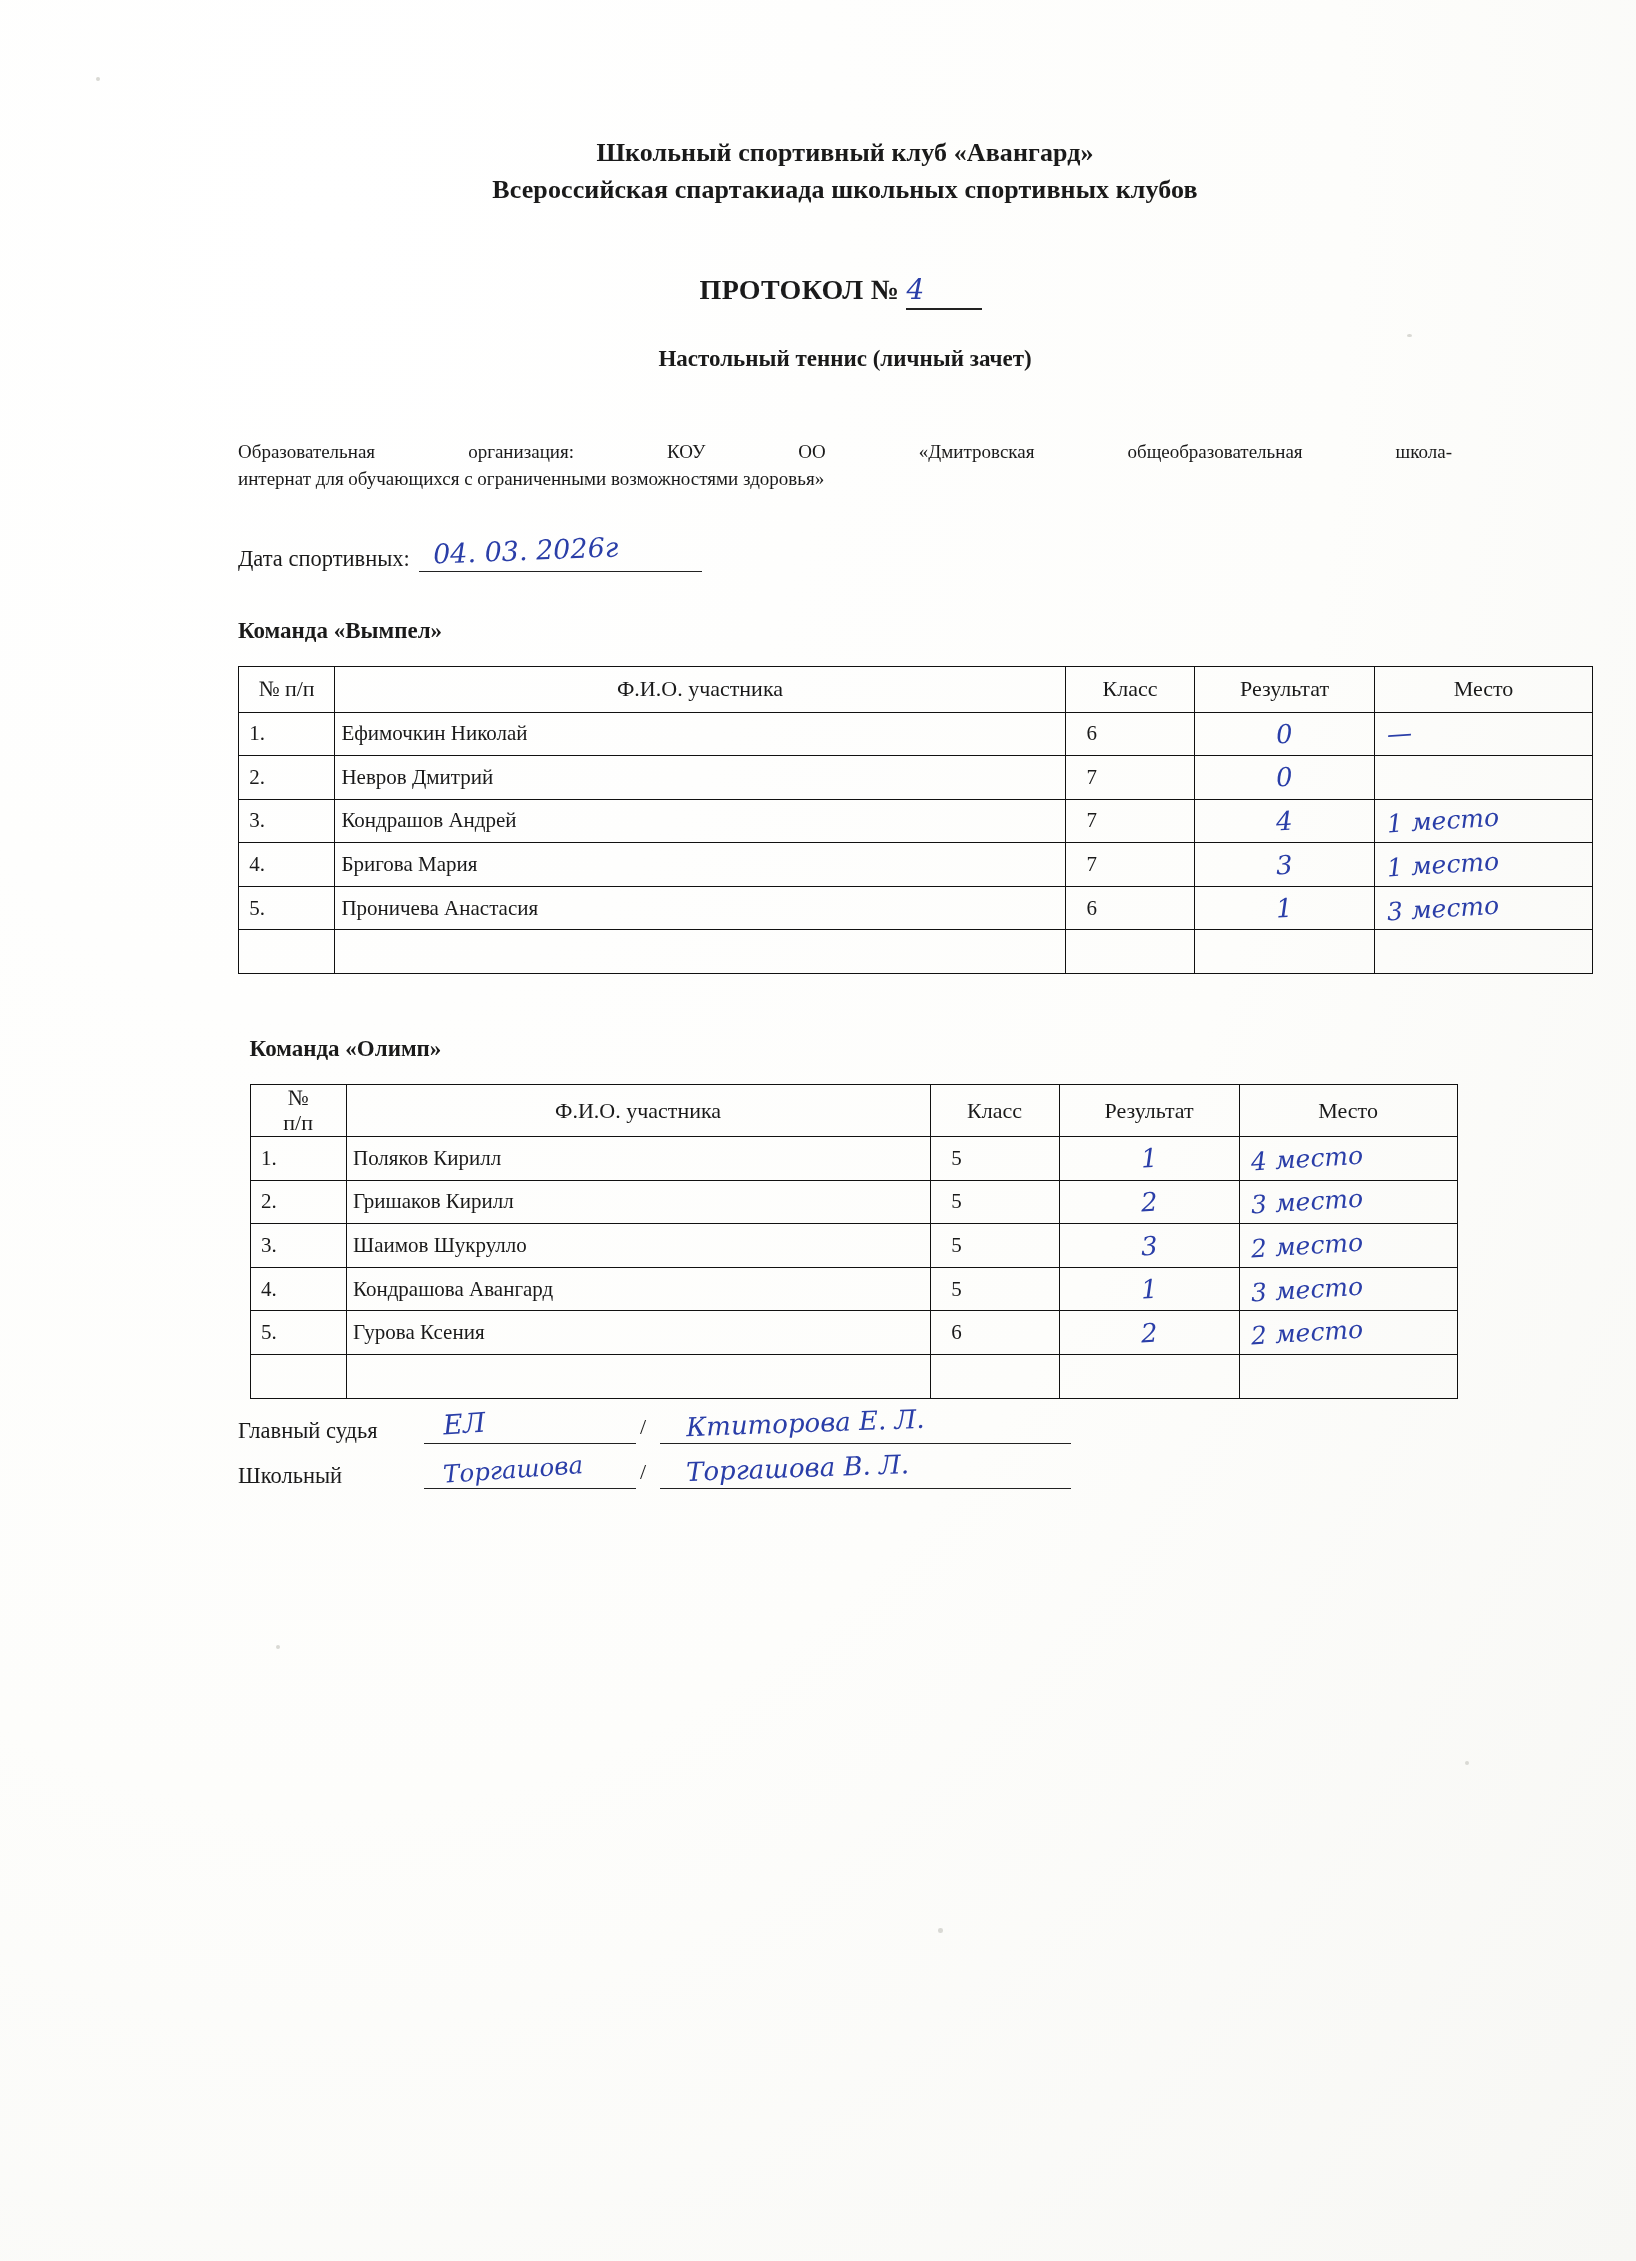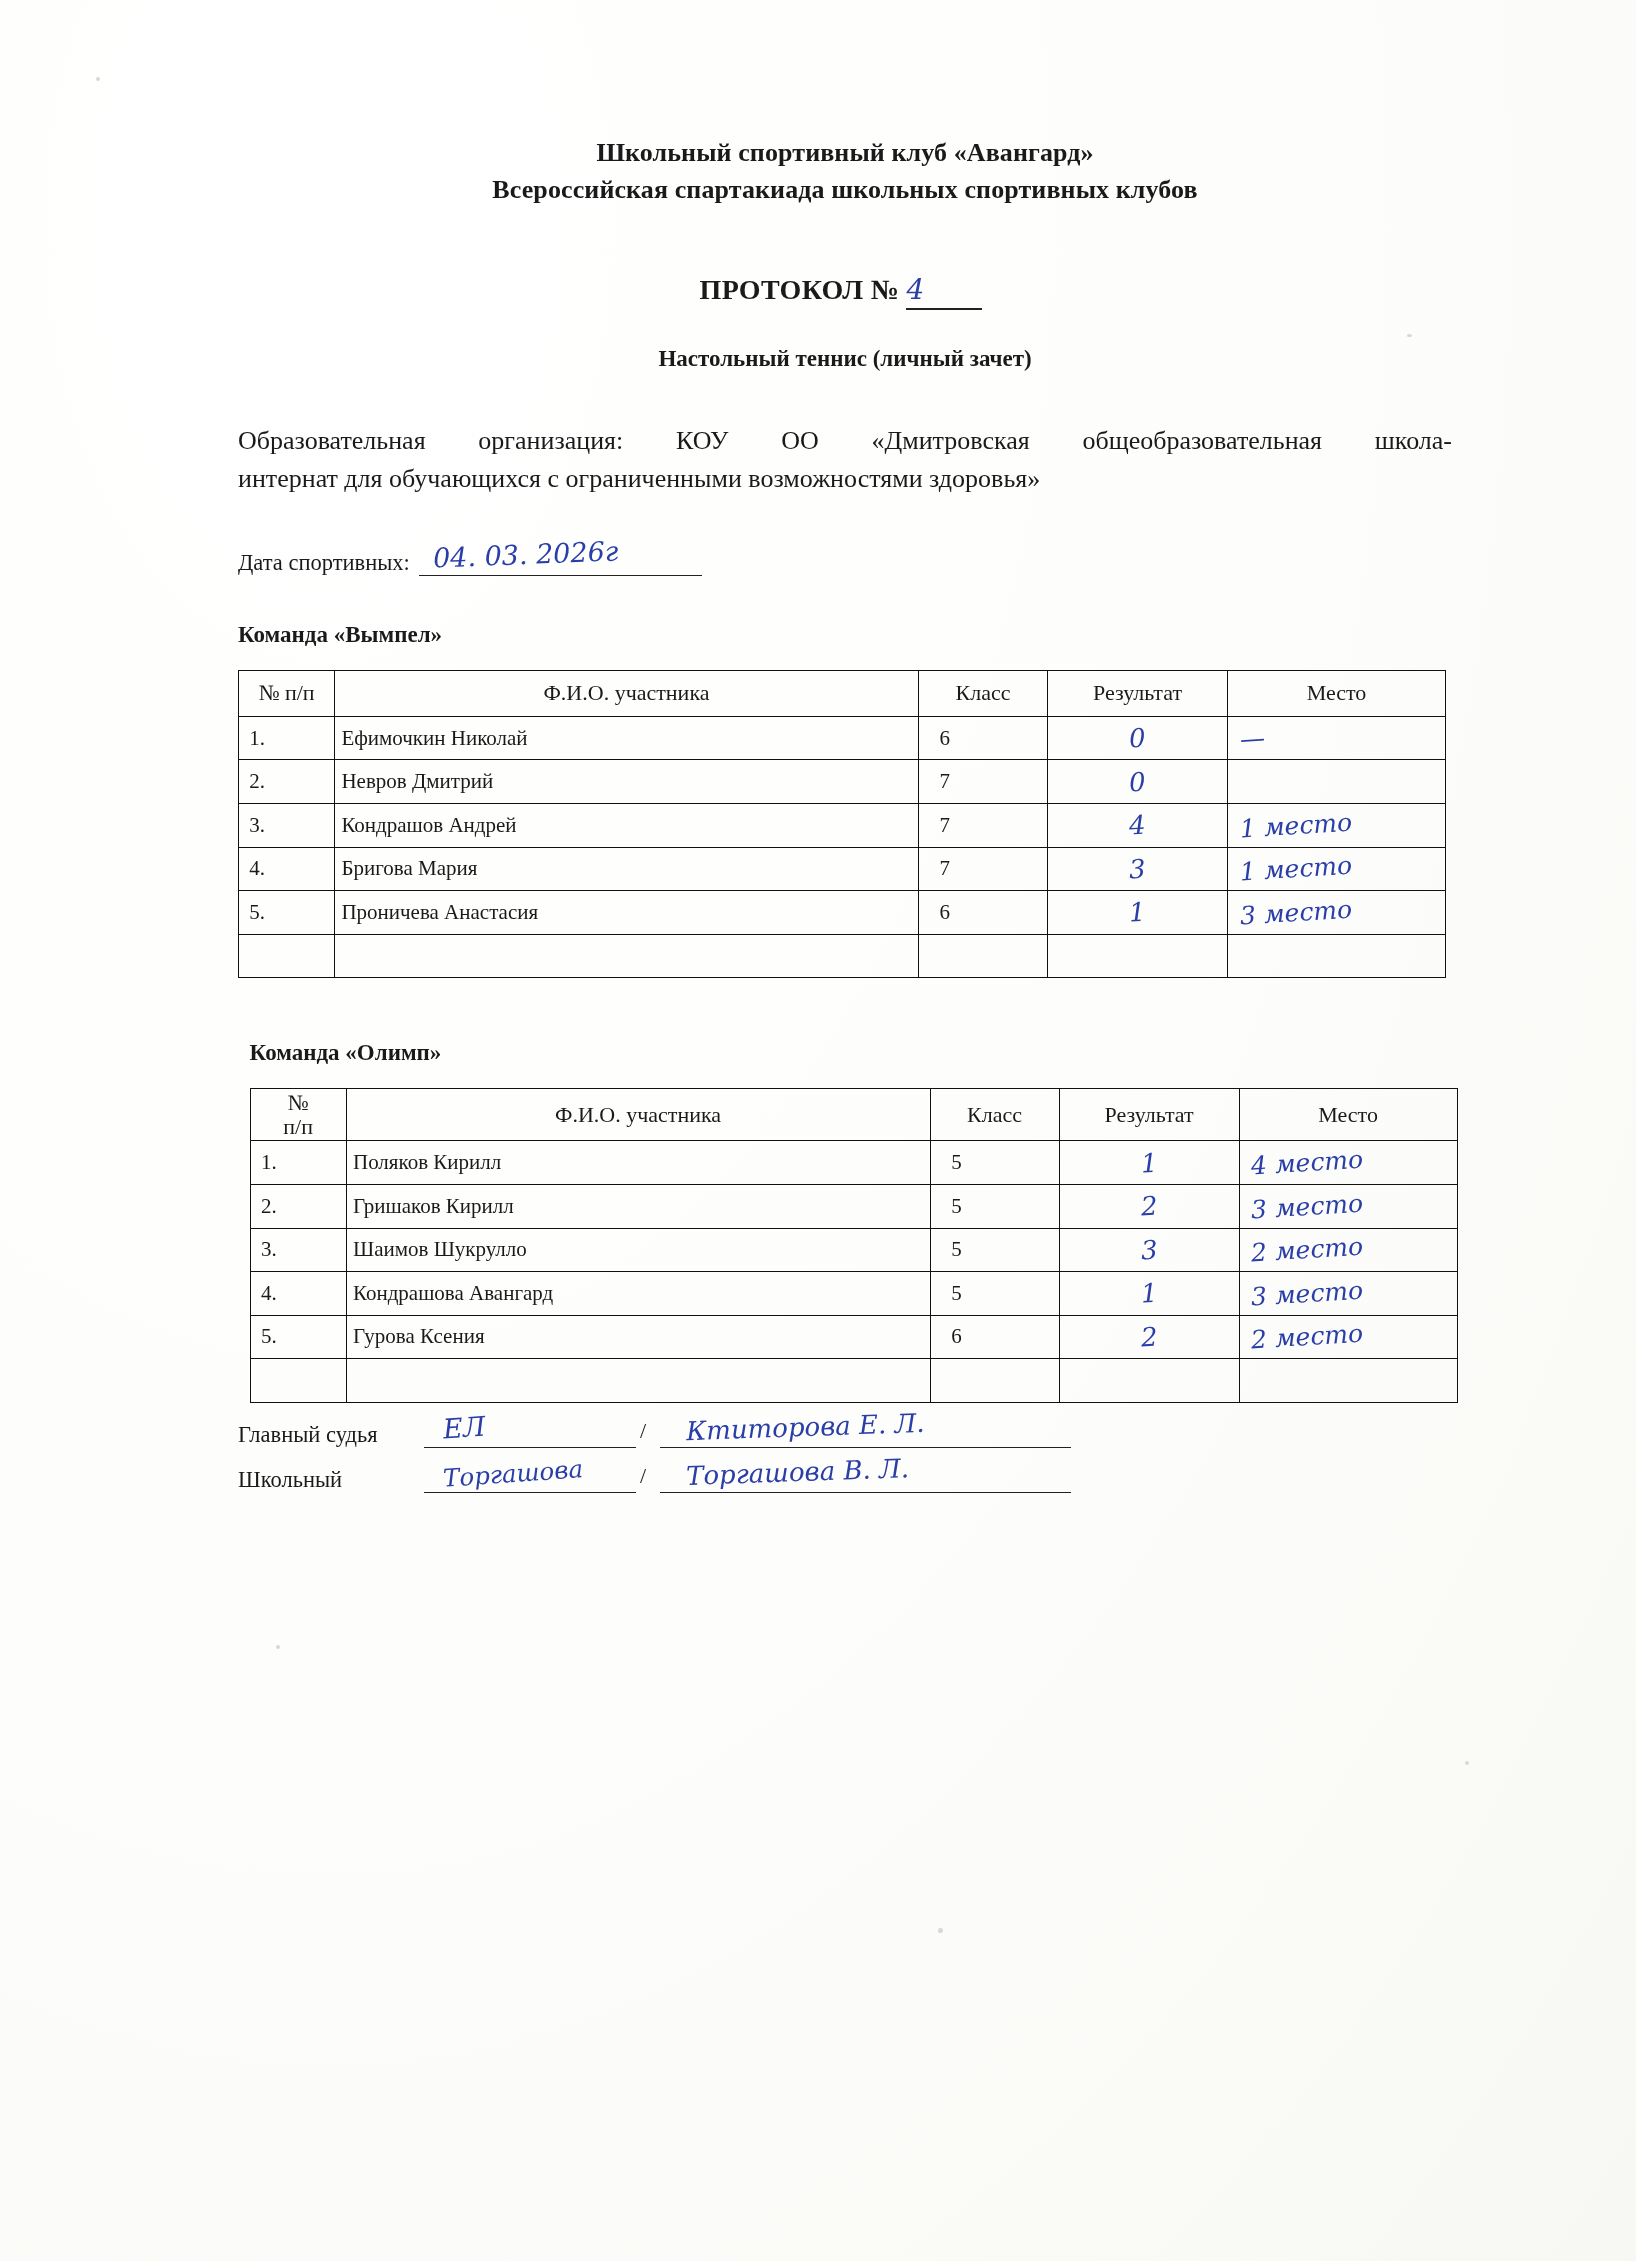--- a/index.html
+++ b/index.html
@@ -68,22 +68,22 @@
     height: 1.3px;
     background: #222;
   }
   .subtitle {
     text-align: center;
     font-weight: bold;
     font-size: 23px;
     margin-top: 40px;
   }
   .org {
-    margin-top: 50px;
-    font-size: 26px;
+    margin-top: 66px;
+    font-size: 19px;
     line-height: 1.45;
     text-align: justify;
     text-align-last: justify;
   }
   .org .second-line {
     text-align: left;
     text-align-last: left;
   }
   .date-row {
     margin-top: 42px;
@@ -113,21 +113,21 @@
     margin-top: 46px;
   }
   .team-title.second { margin-top: 62px; margin-left: 11.6px; }
 
   
   table {
     border-collapse: collapse;
     margin-top: 22px;
     table-layout: fixed;
   }
-  table.t1 { width: 1208px; }
+  table.t1 { width: 1355px; }
   table.t2 { width: 1208px; margin-left: 11.6px; }
   th, td {
     border: 1.3px solid #111;
     font-size: 21px;
     height: 40px;
     padding: 1.3px 6.4px;
     vertical-align: middle;
   }
   th {
     text-align: center;

